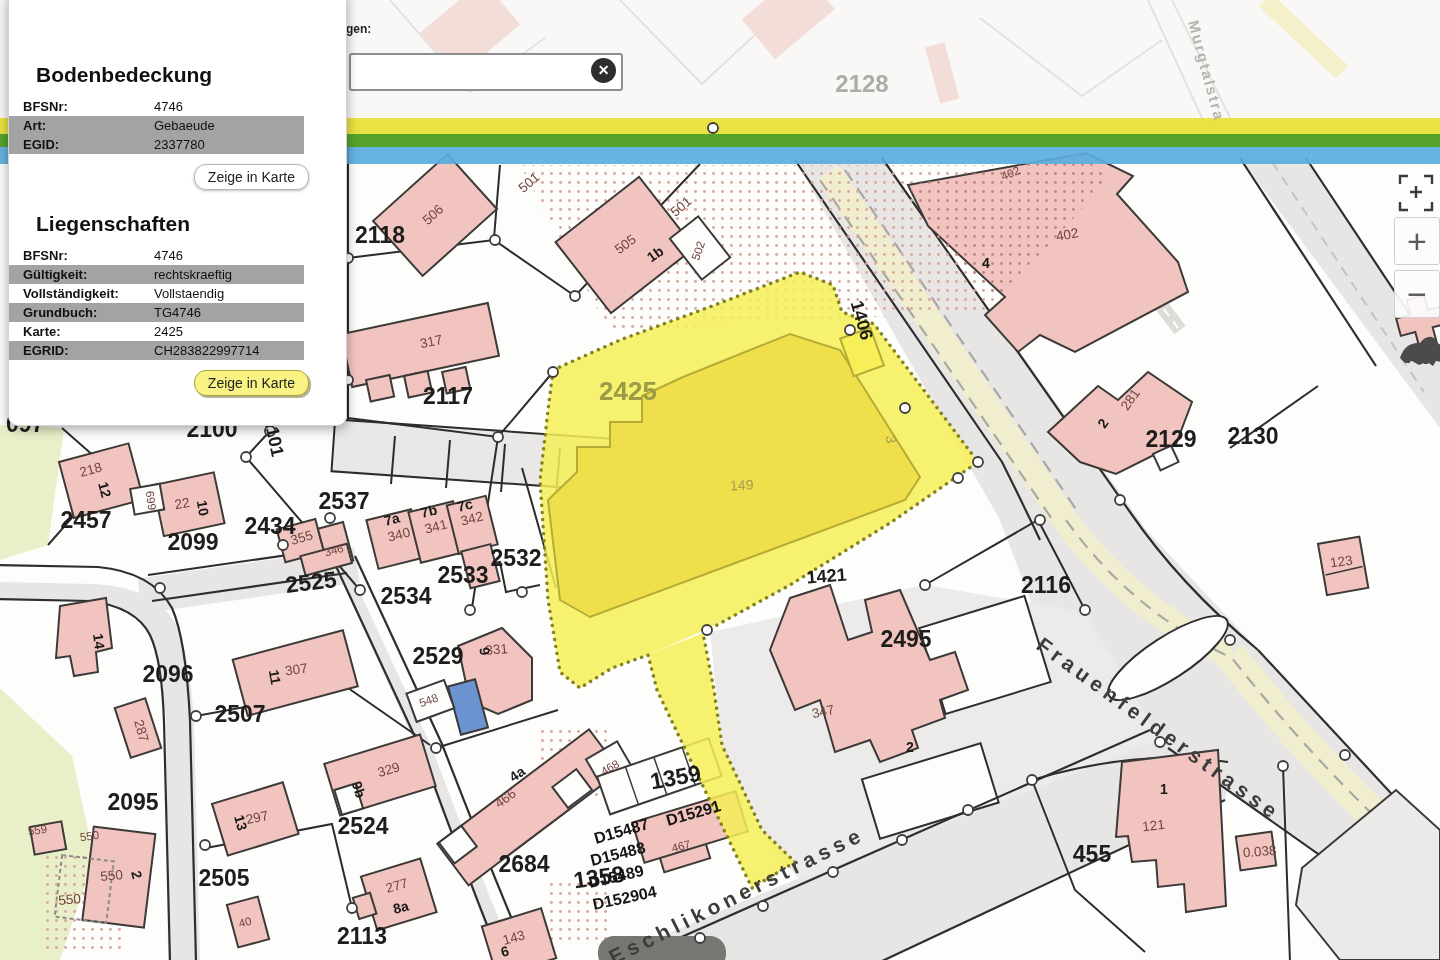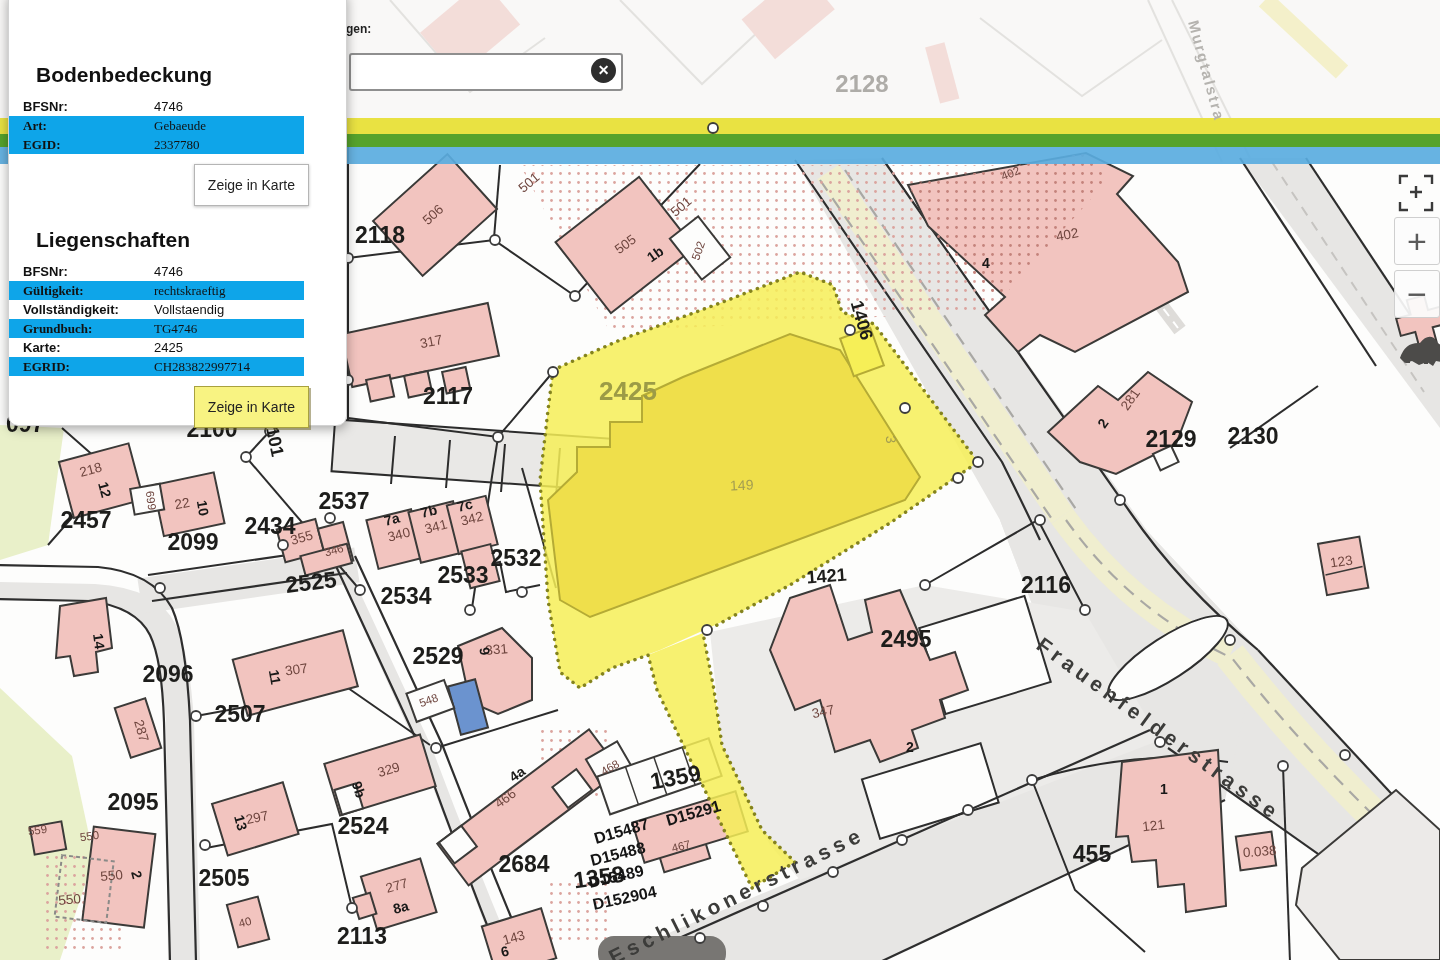--- a/index.html
+++ b/index.html
@@ -21,24 +21,24 @@
   .dl{font-weight:bold;fill:#151515;font-size:16px;}
 
   
   .panel{position:absolute;left:8px;top:-6px;width:337px;height:430px;background:#fff;
          border:1px solid #d2d2d2;border-radius:0 0 10px 10px;box-shadow:0 3px 12px rgba(0,0,0,.35);z-index:30;}
   .panel h2{margin:0;padding:0 0 10px 27px;font-size:21px;color:#111;}
   .panel .t1{padding-top:68px;}
   .panel .t2{padding-top:22px;}
   .prow{display:flex;font-size:13px;line-height:19px;padding-left:14px;color:#111;width:281px;}
   .prow .lb{font-weight:bold;width:131px;flex:none;}
-  .prow.alt{background:#0ea5e9;font-family:Liberation Serif, serif;}
+  .prow.alt{background:#a3a3a3;}
   .zk{display:block;margin:10px 37px 0 auto;font-family:"Liberation Sans",sans-serif;
-      font-size:14px;color:#222;background:#fff;border:1px solid #b5b5b5;border-radius:0;
-      padding:12px 13px;box-shadow:0 1px 3px rgba(0,0,0,.25);cursor:pointer;}
+      font-size:14px;color:#222;background:#fff;border:1px solid #b5b5b5;border-radius:12px;
+      padding:4px 13px;box-shadow:0 1px 3px rgba(0,0,0,.25);cursor:pointer;}
   .zk.active{background:#f8f382;border:1px solid #a8a13f;box-shadow:2px 2px 0 rgba(110,100,35,.5);}
 
   
   .search-label{position:absolute;left:346px;top:22px;font-size:12px;font-weight:bold;color:#222;z-index:20;}
   .search-box{position:absolute;left:349px;top:53px;width:270px;height:34px;background:#fff;
               border:2px solid #8f8f8f;border-radius:3px;z-index:20;}
   .search-box input{position:absolute;left:6px;top:3px;width:220px;height:24px;border:none;outline:none;
                     font-size:15px;font-family:"Liberation Sans",sans-serif;background:transparent;}
   .clear-btn{position:absolute;right:5px;top:3px;width:25px;height:25px;border:none;border-radius:50%;
              background:#2e2e2e;color:#fff;font-size:14px;font-weight:bold;line-height:25px;text-align:center;

